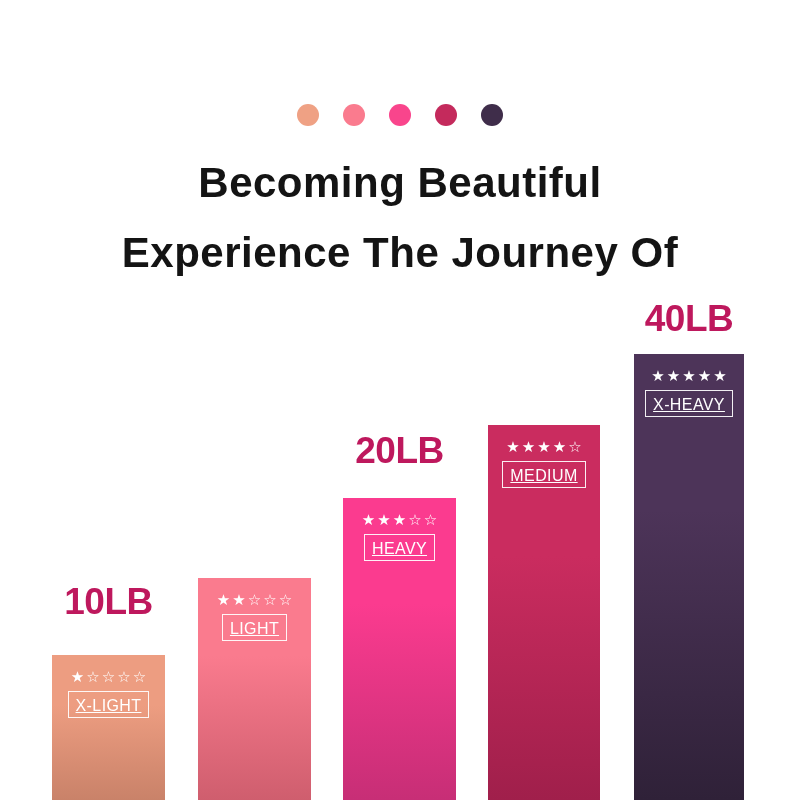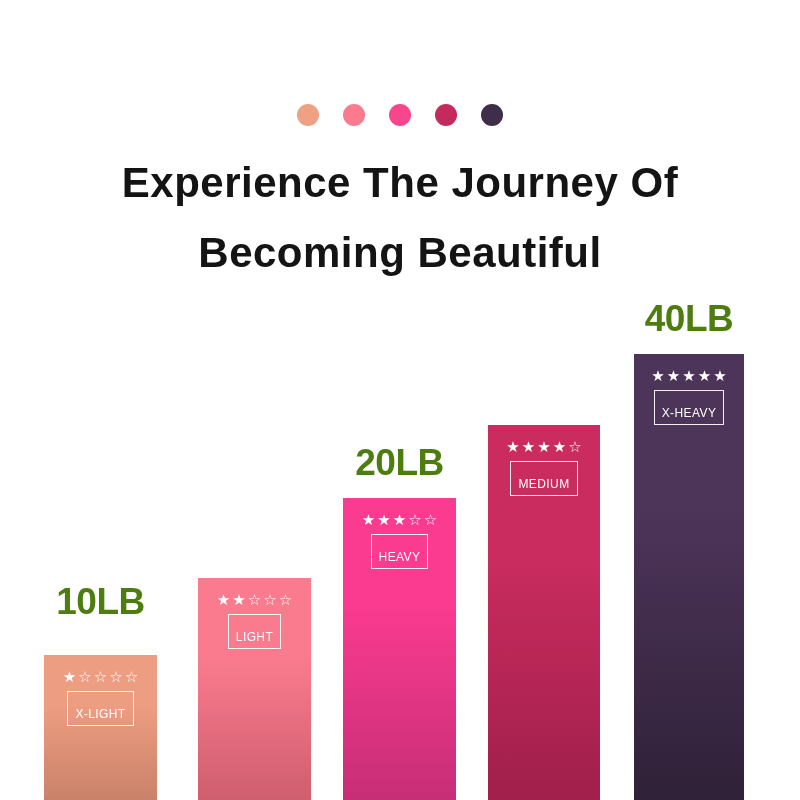--- a/index.html
+++ b/index.html
@@ -61,21 +61,21 @@
   .bar-group {
     position: absolute;
     bottom: 0;
   }
   .bar-weight-label {
     position: absolute;
     left: 0;
     width: 100%;
     text-align: center;
     font-weight: bold;
-    color: #4d7c0f;
+    color: #be185d;
     font-size: 37px;
     line-height: 37px;
     letter-spacing: -0.5px;
   }
   .bar {
     position: absolute;
     left: 0;
     bottom: 0;
     width: 100%;
     overflow: hidden;
@@ -97,45 +97,46 @@
     line-height: 15px;
     color: #ffffff;
     letter-spacing: 0px;
   }
   .stars .star {
     display: inline-block;
   }
   .tier-badge {
     border: 1.6px solid rgba(255,255,255,0.92);
     color: #ffffff;
-    font-size: 12px;
+    font-size: 16px;
     line-height: 12px;
-    padding: 16px 7px 5px 7px;
+    padding: 8px 7px 5px 7px;
     letter-spacing: 0.4px;
     white-space: nowrap;
+    text-decoration: underline;
   }
 </style>
 </head>
 <body>
 
 <div id="dots-row">
     <div class="dot" style="background: rgb(239, 161, 132);"></div>
     <div class="dot" style="background: rgb(250, 123, 142);"></div>
     <div class="dot" style="background: rgb(249, 69, 140);"></div>
     <div class="dot" style="background: rgb(196, 42, 92);"></div>
     <div class="dot" style="background: rgb(63, 45, 74);"></div>
   </div>
 
 <div id="page-title">
+  <span class="title-line">Becoming Beautiful</span>
   <span class="title-line">Experience The Journey Of</span>
-  <span class="title-line">Becoming Beautiful</span>
 </div>
 
 <div id="chart">
-    <div class="bar-group" style="left: 44px; width: 113px; height: 800px;">
+    <div class="bar-group" style="left: 52px; width: 113px; height: 800px;">
       <div class="bar-weight-label" style="top: 583px;">10LB</div>
       <div class="bar" style="height: 145px; background: linear-gradient(rgb(237, 157, 129) 0%, rgb(237, 157, 129) 35%, rgb(201, 130, 105) 100%);">
         <div class="bar-inner">
           <div class="stars">
             <span class="star">★</span>
             <span class="star">☆</span>
             <span class="star">☆</span>
             <span class="star">☆</span>
             <span class="star">☆</span>
           </div>
@@ -151,21 +152,21 @@
             <span class="star">★</span>
             <span class="star">☆</span>
             <span class="star">☆</span>
             <span class="star">☆</span>
           </div>
           <div class="tier-badge">LIGHT</div>
         </div>
       </div>
     </div>
     <div class="bar-group" style="left: 343px; width: 113px; height: 800px;">
-      <div class="bar-weight-label" style="top: 444px;">20LB</div>
+      <div class="bar-weight-label" style="top: 432px;">20LB</div>
       <div class="bar" style="height: 302px; background: linear-gradient(rgb(251, 59, 143) 0%, rgb(251, 59, 143) 35%, rgb(199, 46, 118) 100%);">
         <div class="bar-inner">
           <div class="stars">
             <span class="star">★</span>
             <span class="star">★</span>
             <span class="star">★</span>
             <span class="star">☆</span>
             <span class="star">☆</span>
           </div>
           <div class="tier-badge">HEAVY</div>

